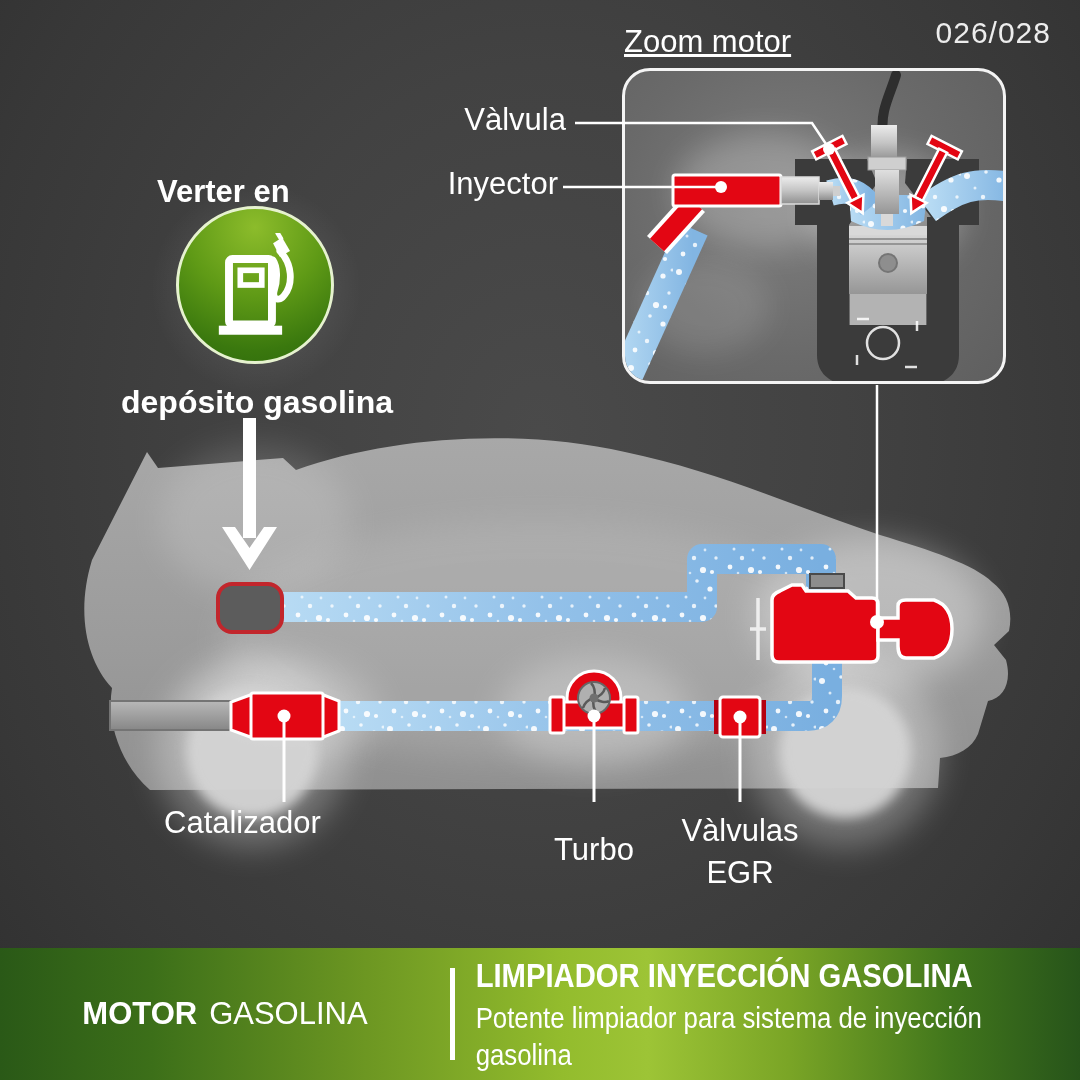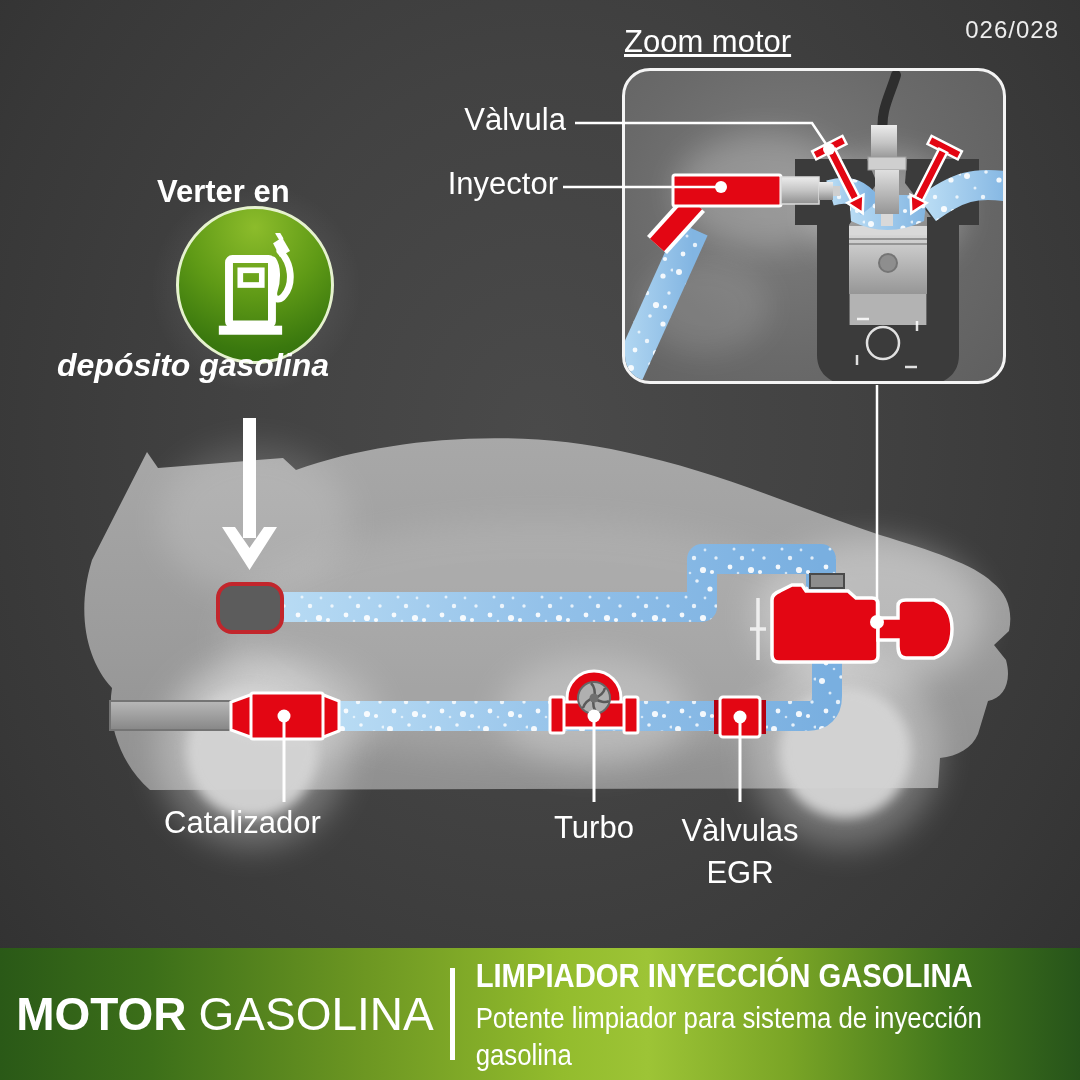--- a/index.html
+++ b/index.html
@@ -3,28 +3,28 @@
 <meta charset="utf-8">
 <style>
   html,body{margin:0;padding:0;}
   body{
     width:1080px;height:1080px;position:relative;overflow:hidden;
     font-family:"Liberation Sans","DejaVu Sans",sans-serif;
     background:radial-gradient(ellipse at 50% 40%, #4a4a4a 0%, #424242 40%, #383838 75%, #2f2f2f 100%);
   }
   .abs{position:absolute;}
   .lbl{color:#fff;position:absolute;z-index:60;}
-  .page-counter{top:16px;right:21px;font-size:24px;color:#ededed;letter-spacing:1px;}
+  .page-counter{top:16px;right:29px;font-size:30px;color:#ededed;letter-spacing:1px;}
   .zoom-title{left:624px;top:24px;font-size:31px;text-decoration:underline;}
   .lbl-valvulas{top:102px;right:514px;font-size:31px;}
   .lbl-inyector{top:166px;right:522px;font-size:31px;}
   .lbl-verter{left:157px;top:174px;width:200px;text-align:left;font-size:31px;font-weight:bold;}
-  .lbl-deposito{left:57px;top:347px;width:400px;font-size:32px;font-weight:bold;font-style:italic;}
+  .lbl-deposito{left:57px;top:384px;width:400px;text-align:center;font-size:32px;font-weight:bold;}
   .lbl-catalizador{left:164px;top:805px;width:240px;font-size:31px;}
-  .lbl-turbo{left:514px;top:810px;width:160px;text-align:center;font-size:31px;}
+  .lbl-turbo{left:514px;top:832px;width:160px;text-align:center;font-size:31px;}
   .lbl-egr{left:655px;top:810px;width:170px;text-align:center;font-size:31px;line-height:42px;}
   .glow-circle{
     position:absolute;left:150px;top:182px;width:212px;height:212px;border-radius:50%;
     background:radial-gradient(circle,rgba(255,255,255,.16),rgba(255,255,255,0) 70%);z-index:5;
   }
   .green-circle{
     position:absolute;left:176px;top:206px;width:158px;height:158px;border-radius:50%;
     border:3px solid #e6f2cf;box-sizing:border-box;z-index:10;
     background:radial-gradient(circle at 50% 12%, #8cbc2b 0%, #5f9a16 45%, #3a780e 80%, #2f6a0c 100%);
     display:flex;align-items:center;justify-content:center;
@@ -34,21 +34,21 @@
     border:3px solid #f4f4f4;border-radius:28px;overflow:hidden;z-index:20;
     background:radial-gradient(circle at 42% 42%, #7e7e7e 0%, #6a6a6a 55%, #5f5f5f 100%);
   }
   .car-svg{left:0;top:0;z-index:8;pointer-events:none;}
   .overlay-svg{left:0;top:0;z-index:50;pointer-events:none;}
   .banner{
     position:absolute;left:0;top:948px;width:1080px;height:132px;z-index:70;
     background:linear-gradient(90deg,#2a5917 0%,#3c6f19 14%,#6d9722 34%,#93bc2d 52%,#9dc436 60%,#7aa526 73%,#41761c 88%,#27541a 100%);
     display:flex;flex-direction:row;align-items:center;
   }
-  .banner-left{width:450px;display:flex;justify-content:center;align-items:baseline;color:#fff;font-size:46px;white-space:nowrap;}
+  .banner-left{width:450px;display:flex;justify-content:center;align-items:baseline;color:#fff;font-size:31px;white-space:nowrap;}
   .banner-left .bold{font-weight:bold;margin-right:12px;}
   .banner-left .reg{font-weight:normal;}
   .banner-divider{width:5px;height:92px;background:#fff;}
   .banner-right{flex:1;padding-left:24px;color:#fff;transform:scaleX(.86);transform-origin:left center;}
   .banner-right .title{font-size:34px;font-weight:bold;white-space:nowrap;margin-bottom:4px;}
   .banner-right .sub{font-size:30px;line-height:37px;white-space:nowrap;}
 </style>
 </head>
 <body>
 

